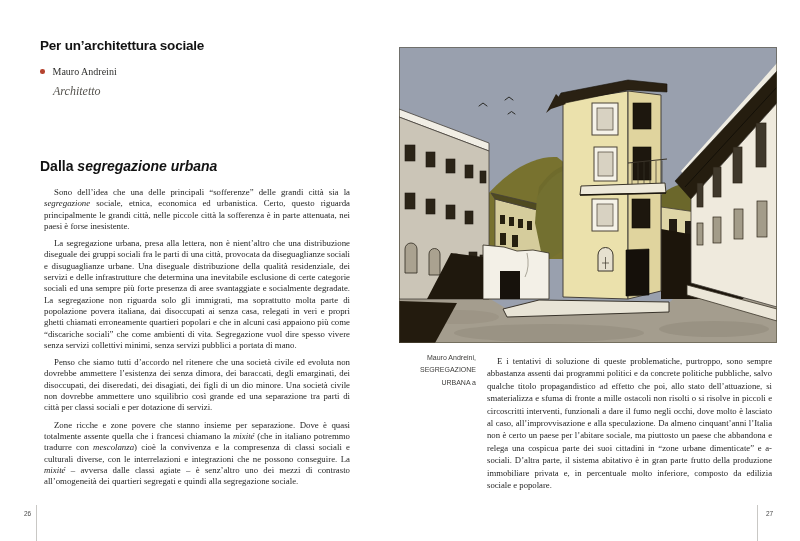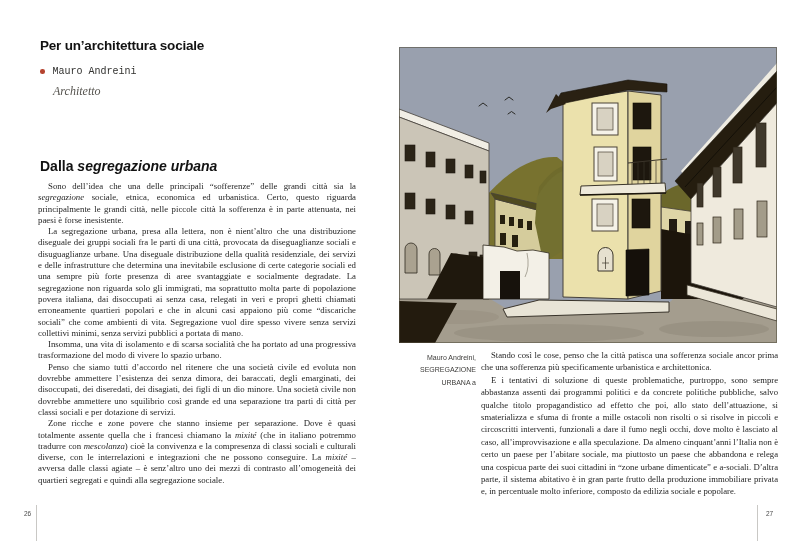--- a/index.html
+++ b/index.html
@@ -8,34 +8,34 @@
     background:var(--paper,#ffffff);
     font-family:"Liberation Serif", serif;
   }
   .abs{position:absolute;}
   
   .title{
     left:40px;top:38px;width:330px;
     font-family:"Liberation Sans", sans-serif;font-weight:bold;
     font-size:13.5px;letter-spacing:-0.2px;color:#121212;
   }
-  .author-row{left:40px;top:66px;display:flex;align-items:center;font-family:Liberation Mono, monospace;}
+  .author-row{left:40px;top:66px;display:flex;align-items:center;}
   .bullet{
     width:4.5px;height:4.5px;border-radius:50%;
     background:var(--accent,#b5432f);display:inline-block;margin-right:8px;
   }
   .author{font-size:10px;color:#30302e;}
   .role{left:53px;top:84px;font-size:12px;font-style:italic;color:#55534e;}
   .section{
     left:40px;top:158px;margin:0;
     font-family:"Liberation Sans", sans-serif;font-weight:bold;
     font-size:14px;color:#121212;
   }
   .section em{font-style:italic;}
-  .body-col p{margin:0;text-indent:10px;text-align:justify;}
+  .body-col p{margin:6px;text-indent:10px;text-align:justify;}
   .left-body{left:38px;top:181px;width:318px;font-size:8.8px;line-height:11.3px;color:#262626;}
   .right-body{left:481px;top:349px;width:297px;font-size:8.7px;line-height:12.4px;color:#262626;}
   
   .caption{
     left:399px;top:352px;width:77px;
     font-family:"Liberation Sans", sans-serif;font-size:7px;line-height:12.3px;
     text-align:right;color:#3d3c3a;
   }
   
   .pagenum{font-family:"Liberation Sans", sans-serif;font-size:6.5px;color:#4a4a4a;}
@@ -56,21 +56,20 @@
   <span class="bullet"></span>
   <span class="author">Mauro Andreini</span>
 </div>
 <div class="abs role">Architetto</div>
 
 <h2 class="abs section"><span>Dalla </span><em>segregazione urbana</em></h2>
 
 <div class="abs body-col left-body">
     <p><span>Sono dell’idea che una delle principali “sofferenze” delle grandi città sia la </span><em>segregazione</em><span> sociale, etnica, economica ed urbanistica. Certo, questo riguarda principalmente le grandi città, nelle piccole città la sofferenza è in parte attenuata, nei paesi è forse inesistente.</span></p>
     <p><span>La segregazione urbana, presa alla lettera, non è nient’altro che una distribuzione diseguale dei gruppi sociali fra le parti di una città, provocata da diseguaglianze sociali e disuguaglianze urbane. Una diseguale distribuzione della qualità residenziale, dei servizi e delle infrastrutture che determina una inevitabile esclusione di certe categorie sociali ed una sempre più forte presenza di aree svantaggiate e socialmente degradate. La segregazione non riguarda solo gli immigrati, ma soprattutto molta parte di popolazione povera italiana, dai disoccupati ai senza casa, relegati in veri e propri ghetti chiamati erroneamente quartieri popolari e che in alcuni casi appaiono più come “discariche sociali” che come ambienti di vita. Segregazione vuol dire spesso vivere senza servizi collettivi minimi, senza servizi pubblici a portata di mano.</span></p>
-    <p><span>Insomma, una vita di isolamento e di scarsa socialità che ha portato ad una progressiva trasformazione del modo di vivere lo spazio urbano.</span></p>
     <p><span>Penso che siamo tutti d’accordo nel ritenere che una società civile ed evoluta non dovrebbe ammettere l’esistenza dei senza dimora, dei baraccati, degli emarginati, dei disoccupati, dei diseredati, dei disagiati, dei figli di un dio minore. Una società civile non dovrebbe ammettere uno squilibrio così grande ed una separazione tra parti di città per classi sociali e per dotazione di servizi.</span></p>
     <p><span>Zone ricche e zone povere che stanno insieme per separazione. Dove è quasi totalmente assente quella che i francesi chiamano la </span><em>mixité</em><span> (che in italiano potremmo tradurre con </span><em>mescolanza</em><span>) cioè la convivenza e la compresenza di classi sociali e culturali diverse, con le interrelazioni e integrazioni che ne possono conseguire. La </span><em>mixité</em><span> – avversa dalle classi agiate – è senz’altro uno dei mezzi di contrasto all’omogeneità dei quartieri segregati e quindi alla segregazione sociale.</span></p>
   </div>
 
 <svg class="abs illustration" width="378" height="296" viewBox="0 0 378 296" xmlns="http://www.w3.org/2000/svg">
 
   <rect x="0" y="0" width="378" height="296" fill="#99a0ae"></rect>
 
   <g stroke="#2a2a26" stroke-width="1" fill="none" stroke-linecap="round">
     <path d="M80,59 l4,-3 l4,3"></path>
@@ -208,20 +207,19 @@
   <rect x="0.5" y="0.5" width="377" height="295" fill="none" stroke="#55503f" stroke-width="1" opacity="0.6"></rect>
 </svg>
 
 <div class="abs caption">
     <div>Mauro Andreini,</div>
     <div>SEGREGAZIONE</div>
     <div>URBANA a</div>
   </div>
 
 <div class="abs body-col right-body">
-    <p><span>Stando così le cose, penso che la città patisca una sofferenza sociale ancor prima che una sofferenza più specificamente urbanistica e architettonica.</span></p>
     <p><span>E i tentativi di soluzione di queste problematiche, purtroppo, sono sempre abbastanza assenti dai programmi politici e da concrete politiche pubbliche, salvo qualche titolo propagandistico ad effetto che poi, allo stato dell’attuazione, si smaterializza e sfuma di fronte a mille ostacoli non risolti o si risolve in piccoli e circoscritti interventi, funzionali a dare il fumo negli occhi, dove molto è lasciato al caso, all’improvvisazione e alla speculazione. Da almeno cinquant’anni l’Italia non è certo un paese per l’abitare sociale, ma piuttosto un paese che abbandona e relega una cospicua parte dei suoi cittadini in “zone urbane dimenticate” e a-sociali. D’altra parte, il sistema abitativo è in gran parte frutto della produzione immobiliare privata e, in percentuale molto inferiore, composto da edilizia sociale e popolare.</span></p>
   </div>
 
 <div class="abs pagenum pn-left">26</div>
 <div class="abs rule rule-left"></div>
 <div class="abs pagenum pn-right">27</div>
 <div class="abs rule rule-right"></div>
 
 </body></html>

